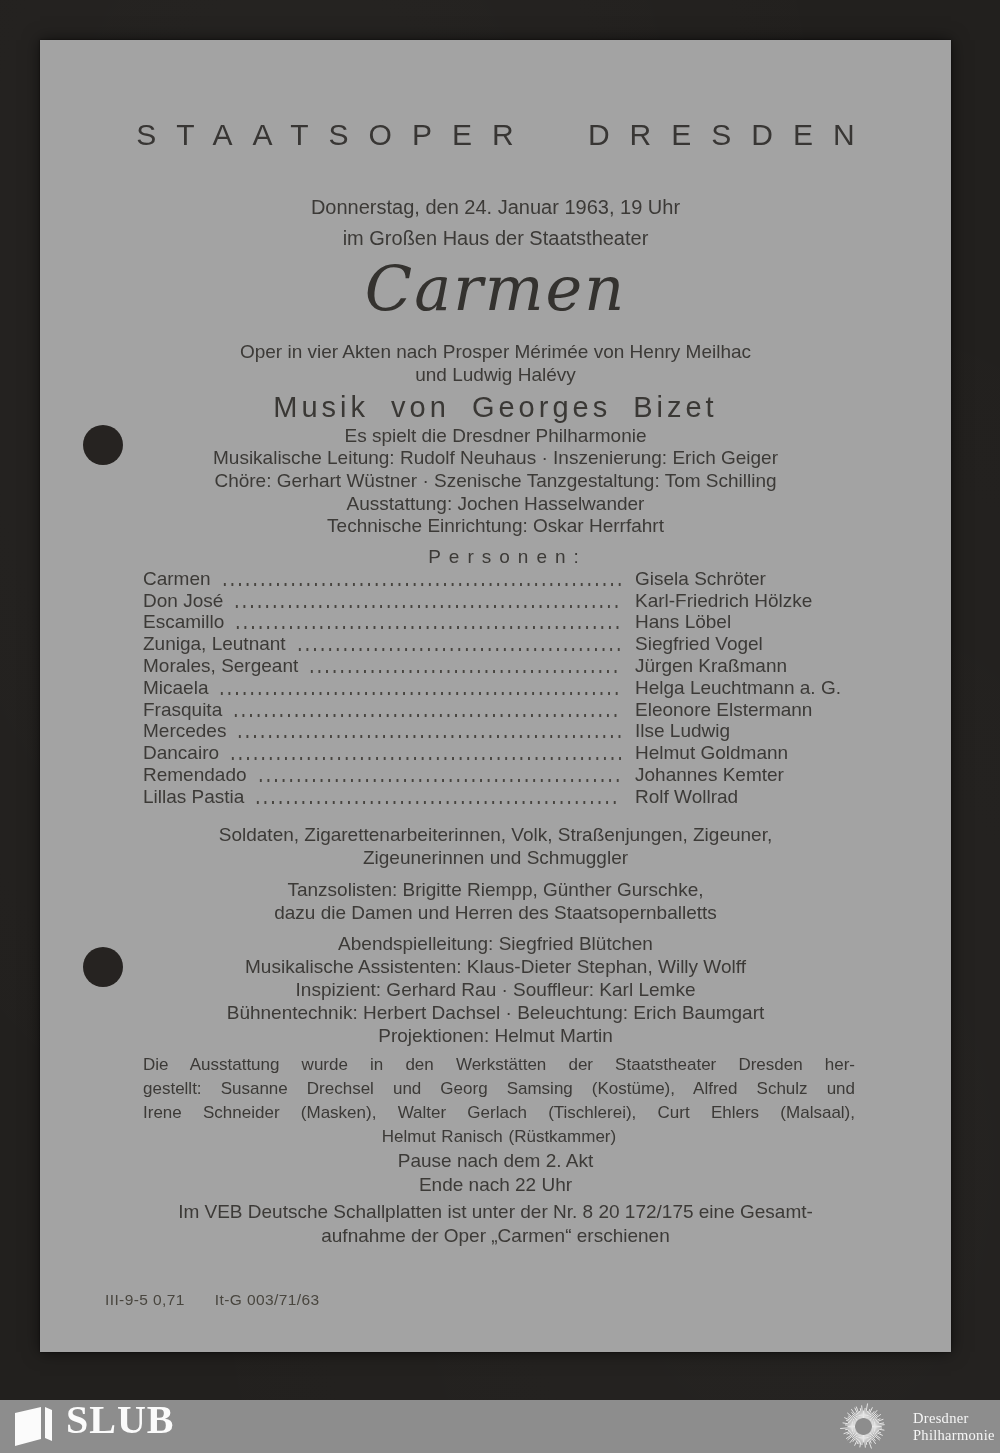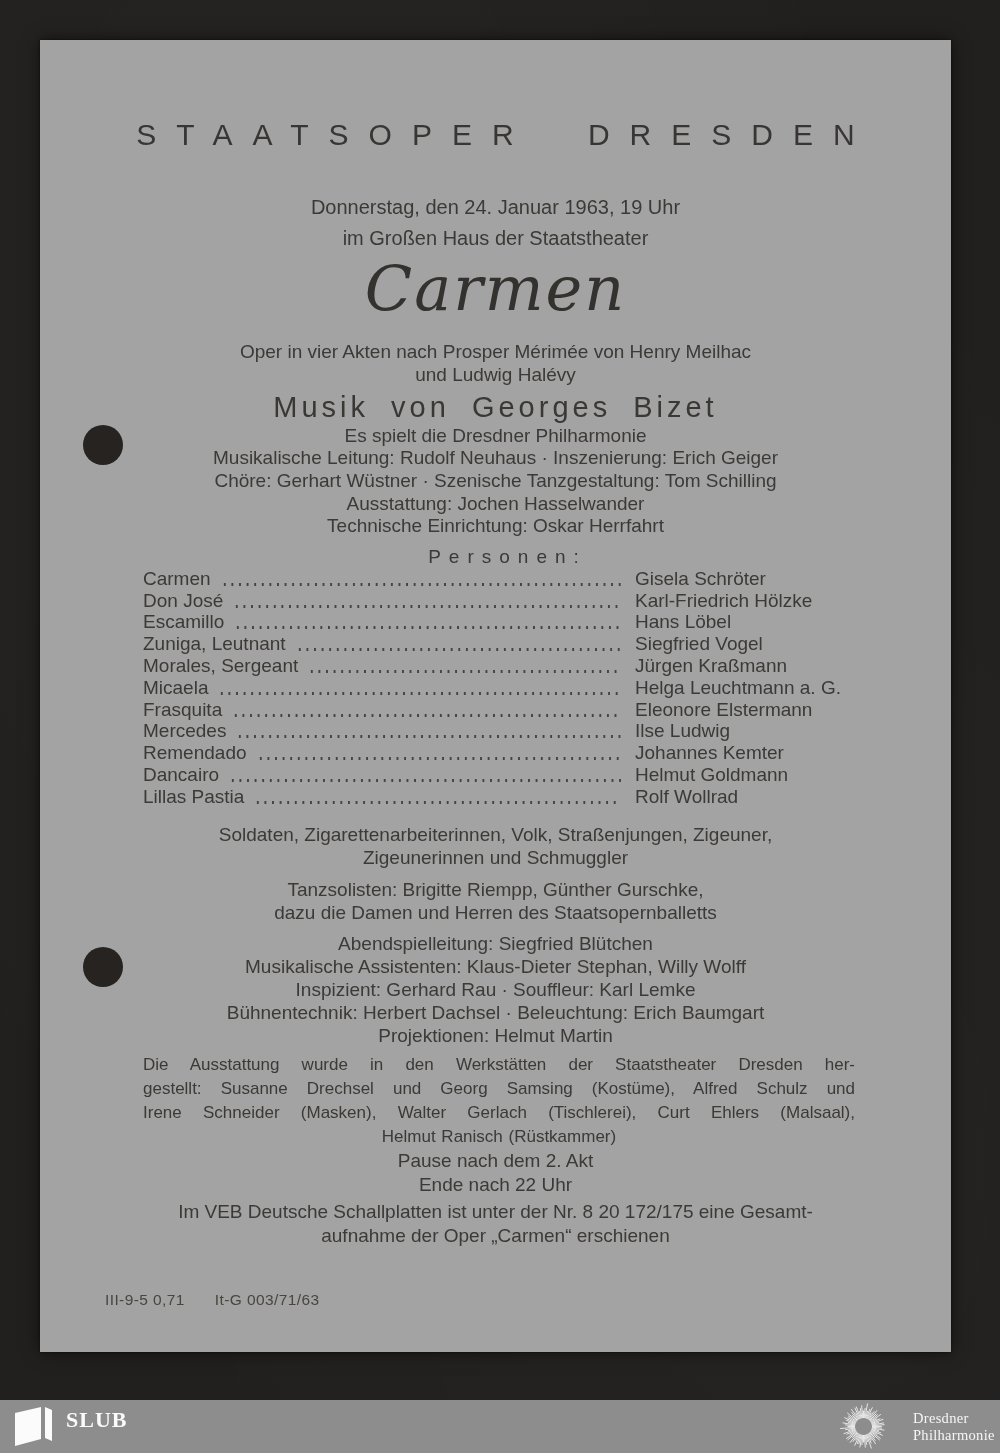--- a/index.html
+++ b/index.html
@@ -69,21 +69,21 @@
     display:flex;gap:30px;letter-spacing:.4px;
   }
   
   .footer-bar{
     position:absolute;left:0;bottom:0;width:1000px;height:53px;background:#8d8d8d;
   }
   .slub{position:absolute;left:14px;top:5px;display:flex;}
   .slub-icon{width:44px;height:42px;margin-top:1px;}
   .slub-text{margin-left:8px;color:#fbfbfb;}
   .slub-name{
-    font-family:"Liberation Serif", serif;font-weight:bold;font-size:22px;
+    font-family:"Liberation Serif", serif;font-weight:bold;font-size:40px;
     line-height:30px;letter-spacing:1px;
   }
   .slub-tagline{
     font-size:13.5px;font-weight:bold;margin-top:18px;letter-spacing:.2px;
   }
   .phil{position:absolute;left:840px;top:3px;display:flex;align-items:center;}
   .phil-icon{width:47px;height:47px;}
   .phil-text{
     margin-left:26px;color:#f6f6f6;font-family:"Liberation Serif", serif;
     font-size:14.5px;line-height:16.5px;letter-spacing:.3px;
@@ -155,28 +155,28 @@
         <span class="cast-role">Frasquita</span>
         <span class="cast-dots"></span>
         <span class="cast-performer">Eleonore Elstermann</span>
       </div>
       <div class="cast-row">
         <span class="cast-role">Mercedes</span>
         <span class="cast-dots"></span>
         <span class="cast-performer">Ilse Ludwig</span>
       </div>
       <div class="cast-row">
+        <span class="cast-role">Dancairo</span>
+        <span class="cast-dots"></span>
+        <span class="cast-performer">Helmut Goldmann</span>
+      </div>
+      <div class="cast-row">
         <span class="cast-role">Remendado</span>
         <span class="cast-dots"></span>
         <span class="cast-performer">Johannes Kemter</span>
-      </div>
-      <div class="cast-row">
-        <span class="cast-role">Dancairo</span>
-        <span class="cast-dots"></span>
-        <span class="cast-performer">Helmut Goldmann</span>
       </div>
       <div class="cast-row">
         <span class="cast-role">Lillas Pastia</span>
         <span class="cast-dots"></span>
         <span class="cast-performer">Rolf Wollrad</span>
       </div>
     </div>
 
   <div class="abs center-block" style="top:783px;">Soldaten, Zigarettenarbeiterinnen, Volk, Straßenjungen, Zigeuner,</div>
   <div class="abs center-block" style="top:806px;">Zigeunerinnen und Schmuggler</div>

